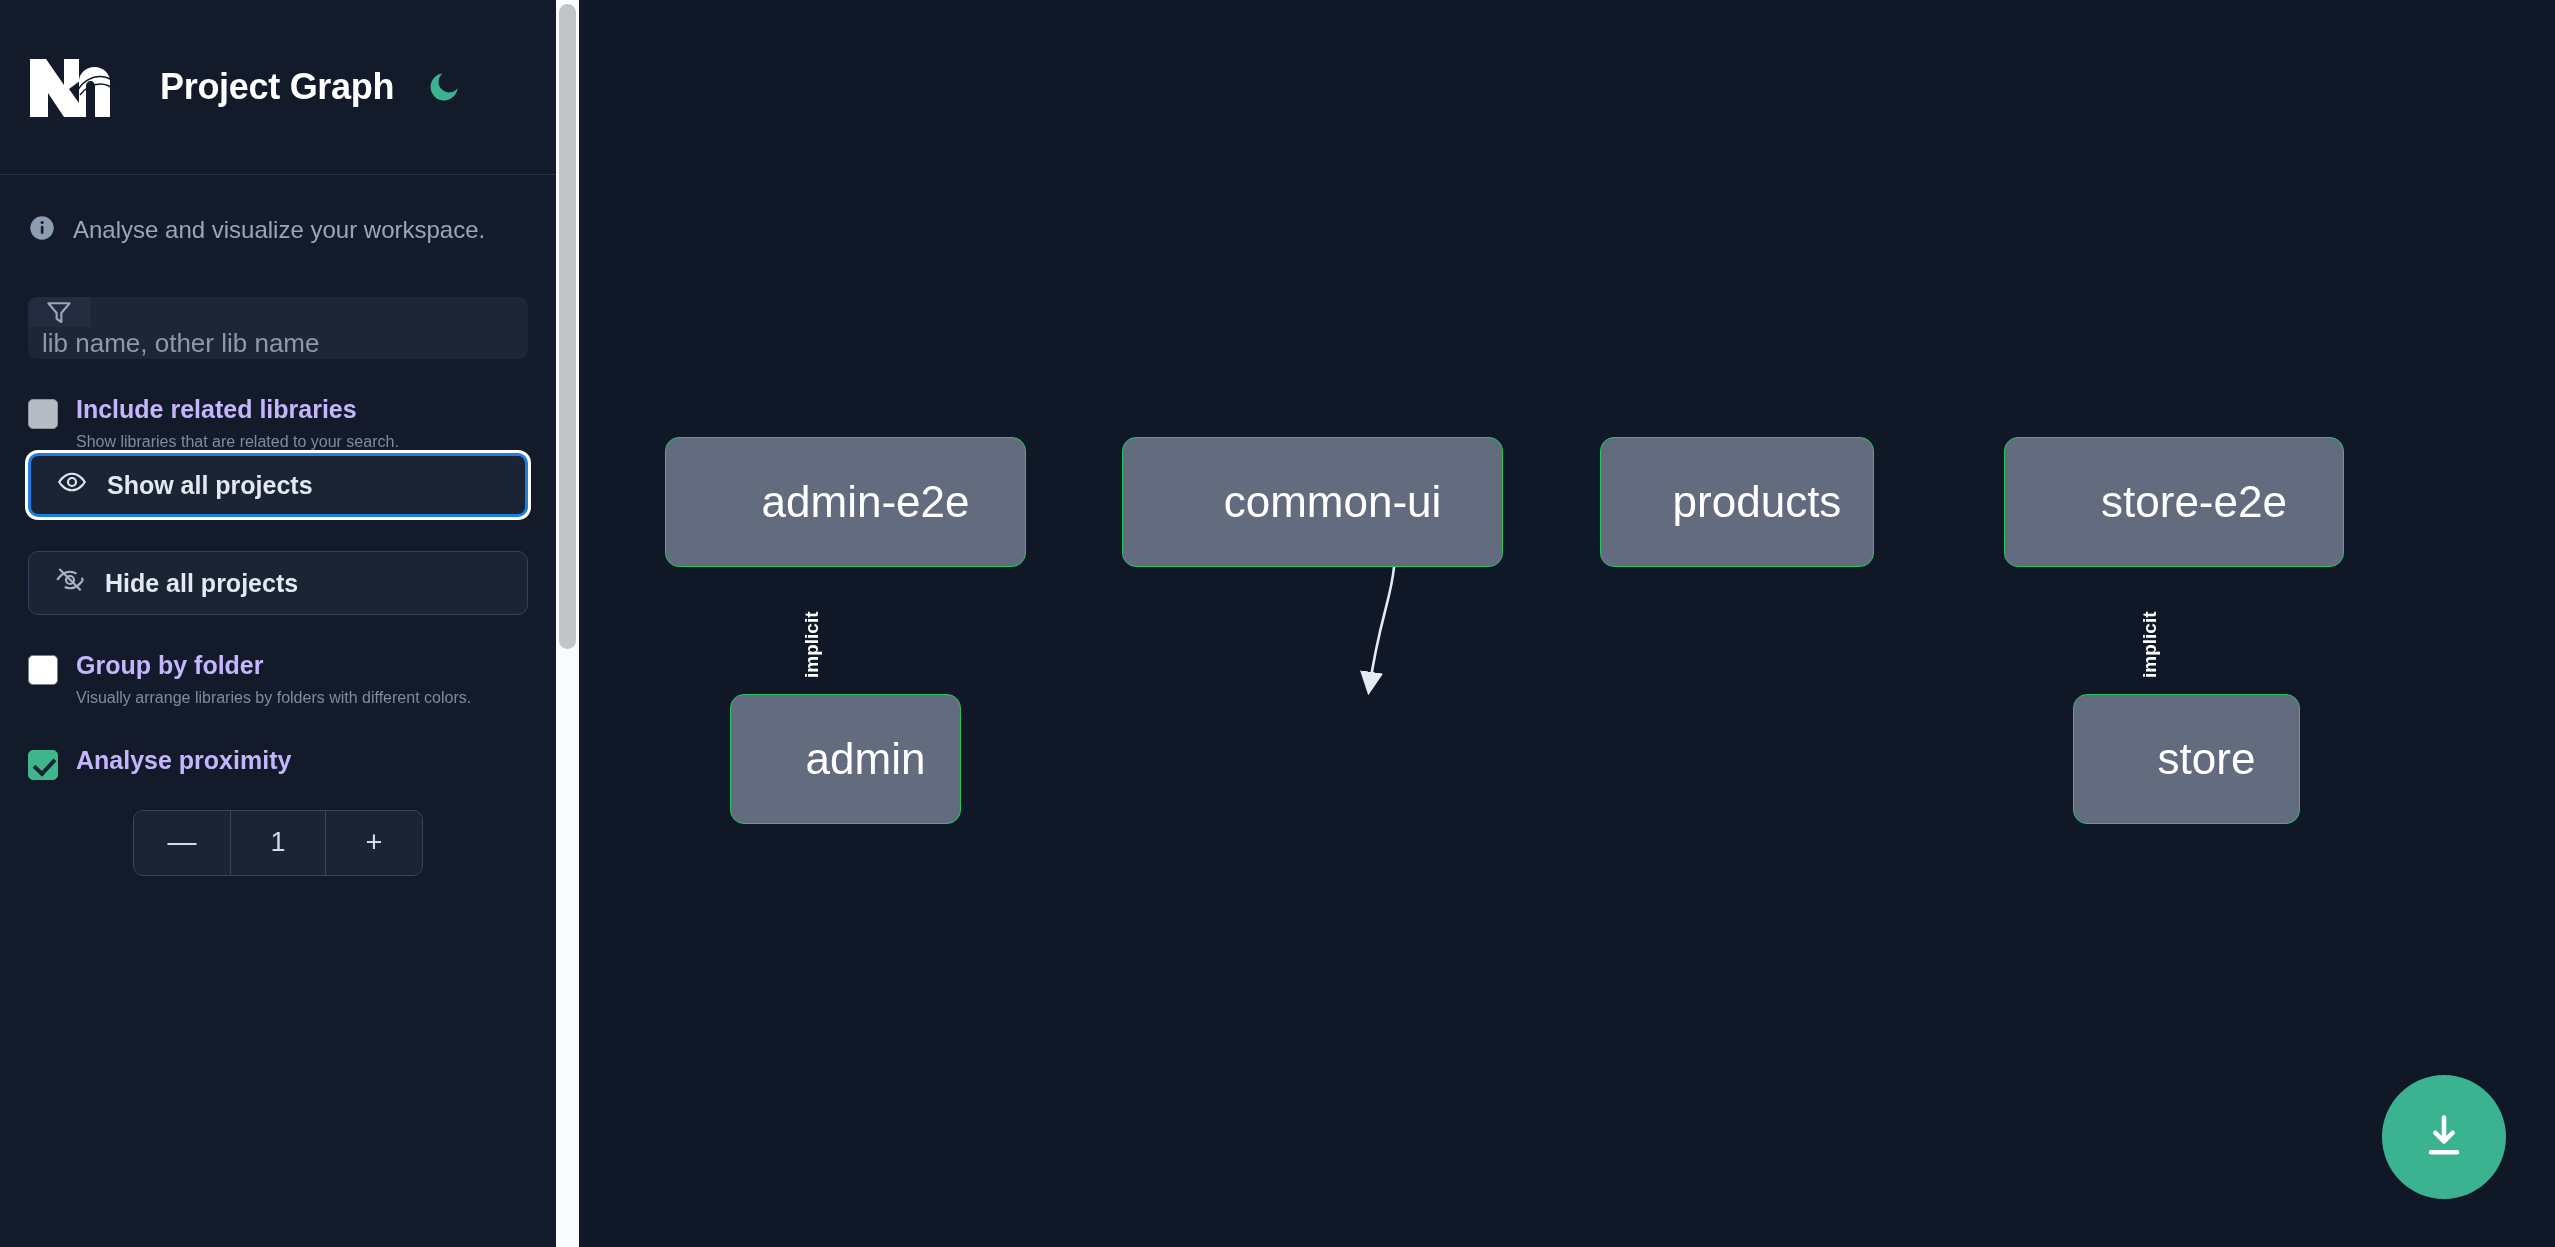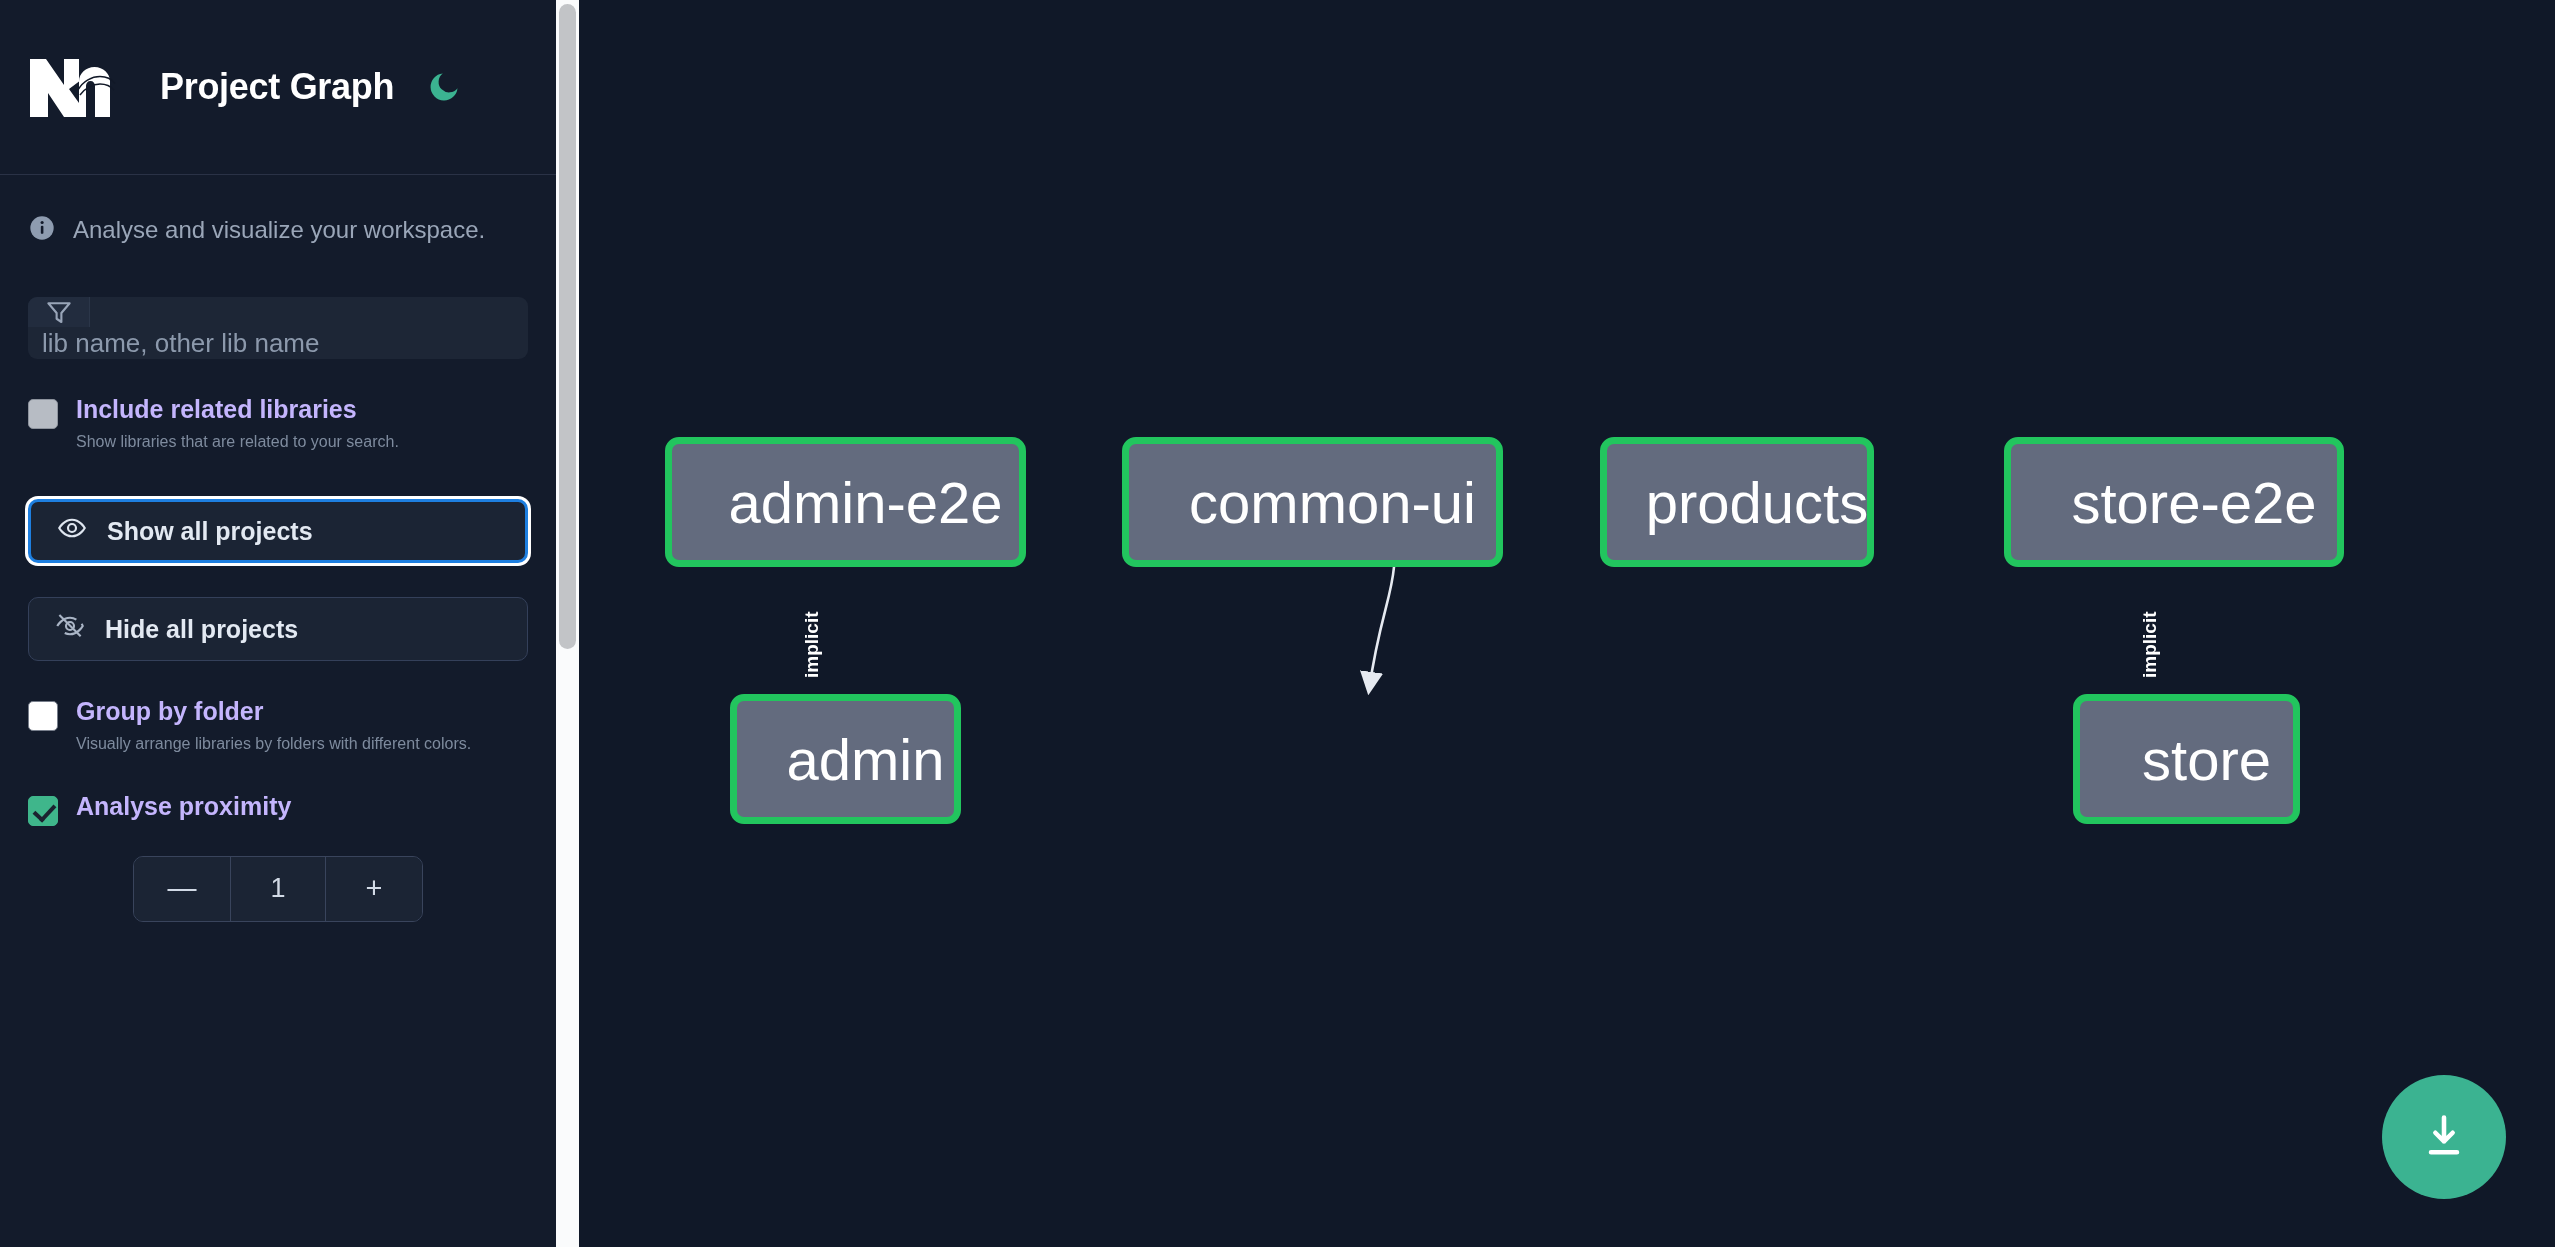--- a/index.html
+++ b/index.html
@@ -89,21 +89,21 @@
     border-radius: 10px; background: #1b2434;
     border: 1px solid #34405a;
     color: #e3e9f2; font-size: 25px; font-weight: 700;
     padding-left: 26px; cursor: pointer;
     font-family: "Liberation Sans", sans-serif;
   }
   .sb-btn.focused {
     border: 3px solid #1e7fe0;
     box-shadow: 0 0 0 3px #ffffff;
   }
-  #show-all-wrap { margin-top: 46px; }
+  #show-all-wrap { }
   #hide-all-wrap { margin-top: 34px; }
 
   
   .stepper-wrap { padding: 0 28px; margin-top: 30px; display: flex; justify-content: center; }
   .stepper {
     display: flex; border: 1px solid #39445c; border-radius: 10px; overflow: hidden;
     background: #1b2434;
   }
   .st-btn, .st-val {
     width: 96px; height: 64px; display: flex; align-items: center; justify-content: center;
@@ -129,24 +129,24 @@
   .graph {
     position: relative; flex: 1; height: 1247px;
     background: #101828;
     margin-left: 23px;
     overflow: hidden;
   }
   .graph-svg { position: absolute; left: 0; top: 0; width: 100%; height: 100%; }
   .node {
     position: absolute;
     background: #636b7e;
-    border: 7px solid #22c55e;
+    border: 1px solid #22c55e;
     border-radius: 14px;
     display: flex; align-items: center; justify-content: center;
-    color: #ffffff; font-size: 58px;
+    color: #ffffff; font-size: 44px;
     font-family: "Liberation Sans", sans-serif;
     cursor: pointer;
     white-space: nowrap;
     padding-left: 40px;
   }
   .edge-label {
     position: absolute;
     color: #ffffff; font-size: 19px; font-weight: 700;
     transform: rotate(-90deg);
     transform-origin: left top;

